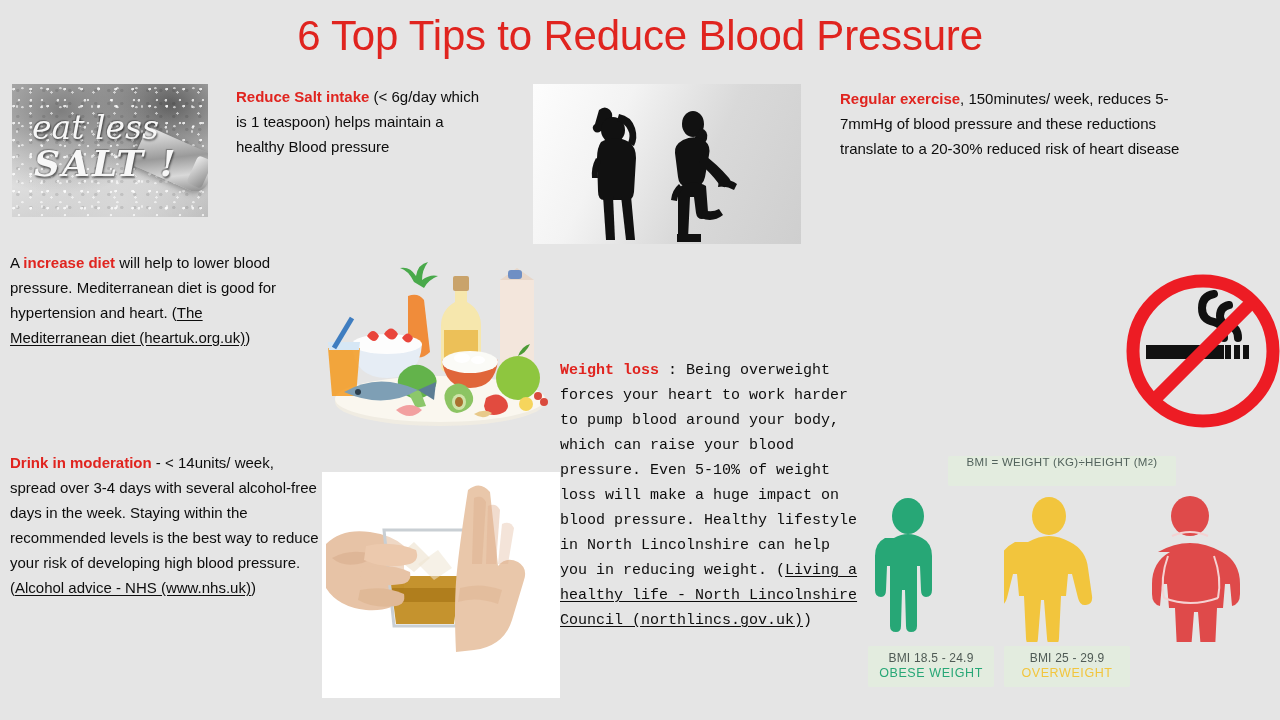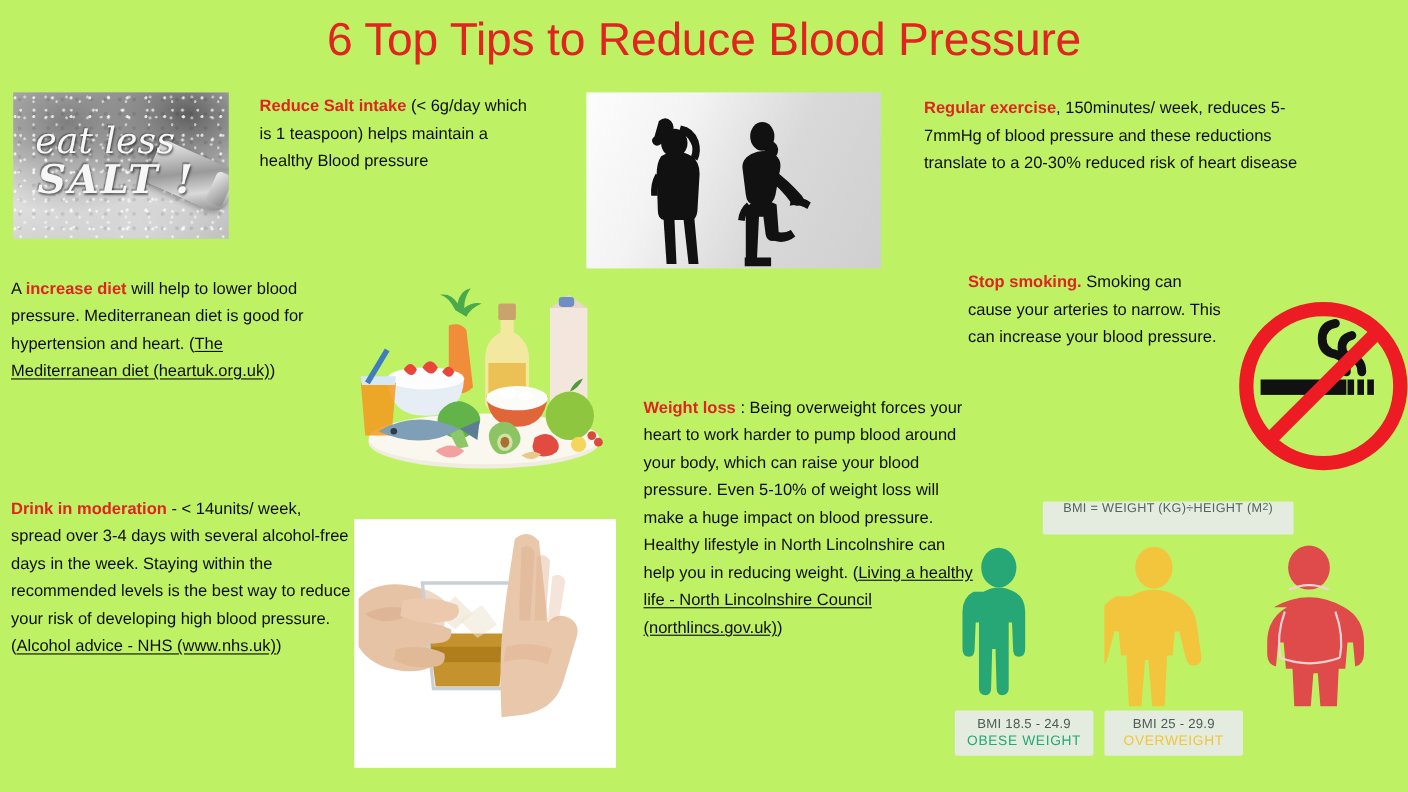--- a/index.html
+++ b/index.html
@@ -8,21 +8,21 @@
     background: #ffffff;
   }
   body {
     font-family: "Liberation Sans", sans-serif;
     -webkit-font-smoothing: antialiased;
   }
   #page {
     position: relative;
     width: 1280px;
     height: 720px;
-    background: #bef264;
+    background: #e5e5e5;
     overflow: hidden;
   }
 
   
   #title {
     position: absolute;
     left: 0;
     top: 10px;
     width: 1280px;
     text-align: center;
@@ -235,21 +235,21 @@
 
       <path d="M164 146 q12 -8 20 2 q6 10 -6 14 q-14 4 -16 -8 z" fill="#e24b3f"></path>
 
       <circle cx="204" cy="152" r="7" fill="#f6d55c"></circle>
       <circle cx="216" cy="144" r="4" fill="#d94a3d"></circle>
       <circle cx="222" cy="150" r="4" fill="#d94a3d"></circle>
       <path d="M152 162 q10 -6 18 -1 q-8 8 -18 1 z" fill="#e8c98a"></path>
     </svg>
   </div>
 
-  <div class="tiptext" id="weight-text" style="left:585px; top:358px; width:302px;">
+  <div class="tiptext" id="weight-text" style="left:560px; top:358px; width:302px;font-family:Liberation Mono, monospace;">
     <span class="hd">Weight loss</span><span> : Being overweight forces your heart to work harder to pump blood around your body, which can raise your blood pressure. Even 5-10% of weight loss will make a huge impact on blood pressure. Healthy lifestyle in North Lincolnshire can help you in reducing weight. (</span><span class="link">Living a healthy life - North Lincolnshire Council (northlincs.gov.uk)</span><span>)</span>
   </div>
 
   <div class="tiptext" id="alcohol-text" style="left:10px; top:450px; width:312px;">
     <span class="hd">Drink in moderation</span><span> - &lt; 14units/ week, spread over 3-4 days with several alcohol-free days in the week. Staying within the recommended levels is the best way to reduce your risk of developing high blood pressure. (</span><span class="link">Alcohol advice - NHS (www.nhs.uk)</span><span>)</span>
   </div>
 
   <div class="pic" id="alcohol-photo">
     <svg width="238" height="226" viewBox="0 0 238 226">
 
@@ -267,23 +267,20 @@
       <path d="M38 118 q24 -5 44 4 q2 10 -8 12 q-22 3 -38 -6 z" fill="#e0b997"></path>
 
       <path d="M146 18 q12 -10 22 2 l8 74 q8 -10 20 -4 q10 6 6 18 l-12 40 q-8 26 -38 30 l-18 2 q-2 -42 0 -70 q2 -28 12 -92 z" fill="#e9c7aa"></path>
       <path d="M152 26 q8 -4 12 4 l-4 62 l-10 0 z" fill="#dfb292" opacity=".55"></path>
       <path d="M166 34 q8 -4 12 4 l-4 54 l-10 0 z" fill="#dfb292" opacity=".45"></path>
       <path d="M180 52 q8 -4 12 4 l-6 36 l-10 0 z" fill="#dfb292" opacity=".35"></path>
       <path d="M138 116 q20 -6 42 2 l-4 14 q-22 -8 -40 -2 z" fill="#d9ab88" opacity=".35"></path>
     </svg>
   </div>
 
-  <div class="tiptext" id="smoking-text" style="left:880px; top:244px; width:238px;">
-    <span class="hd">Stop smoking.</span><span> Smoking can cause your arteries to narrow. This can increase your blood pressure.</span>
-  </div>
 
   <div class="pic" id="nosmoking-sign">
     <svg width="154" height="158" viewBox="0 0 154 158">
       <circle cx="77" cy="79" r="70" fill="none" stroke="#ED1C24" stroke-width="13"></circle>
 
       <rect x="20" y="73" width="78" height="14" fill="#111111"></rect>
       <rect x="99" y="73" width="6" height="14" fill="#111111"></rect>
       <rect x="108" y="73" width="6" height="14" fill="#111111"></rect>
       <rect x="117" y="73" width="6" height="14" fill="#111111"></rect>
 

